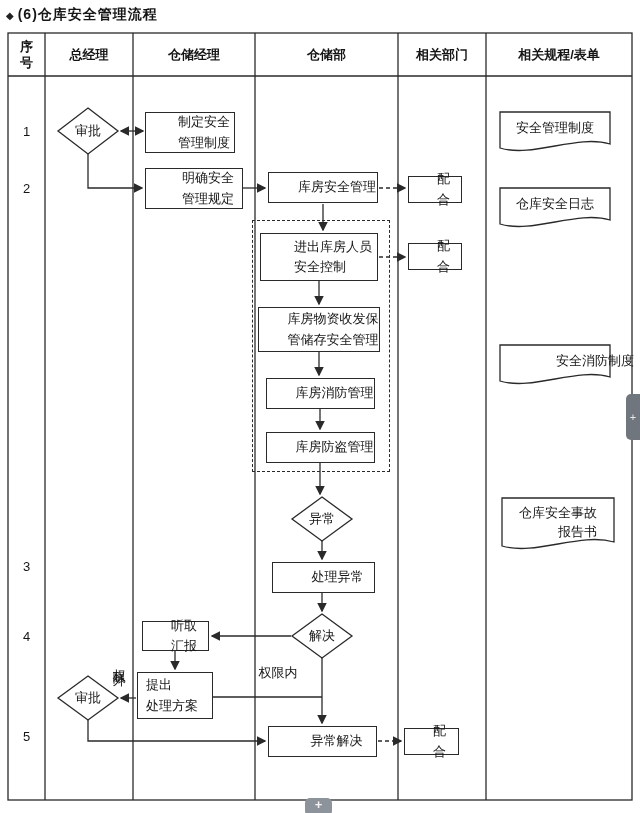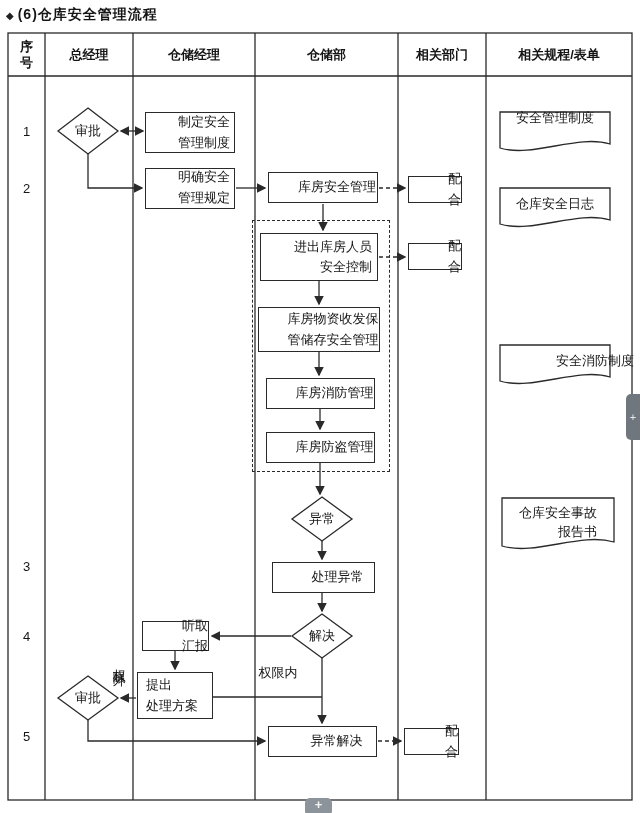--- a/index.html
+++ b/index.html
@@ -6,46 +6,46 @@
   .page{position:relative;width:640px;height:813px;background:#ffffff;
         font-family:"Liberation Sans","DejaVu Sans",sans-serif;color:#151515;overflow:hidden;}
   .title-row{position:absolute;left:6px;top:4px;height:22px;display:flex;align-items:center;gap:4px;z-index:4;}
   .bullet{font-size:10px;color:#222;}
   .title{font-size:14px;font-weight:bold;letter-spacing:1px;}
   svg.canvas{position:absolute;left:0;top:0;z-index:1;}
   .hd{position:absolute;display:flex;align-items:center;justify-content:center;font-weight:bold;
       font-size:13px;text-align:center;white-space:pre-line;line-height:1.25;z-index:2;}
   .rn{position:absolute;display:flex;align-items:center;justify-content:center;font-size:13px;z-index:2;}
   .box{position:absolute;background:#fff;border:1.3px solid #2a2a2a;display:flex;align-items:center;
-       justify-content:center;text-align:right;font-size:13px;line-height:1.55;white-space:pre-line;
+       justify-content:center;text-align:left;font-size:13px;line-height:1.55;white-space:pre-line;
        z-index:3;box-sizing:border-box;padding-left:28px;}
   .dashed-group{position:absolute;left:252px;top:220px;width:138px;height:252px;
        border:1.4px dashed #2a2a2a;z-index:2;box-sizing:border-box;background:transparent;}
   .txt{position:absolute;display:flex;align-items:center;justify-content:center;text-align:right;
        font-size:13px;line-height:1.5;white-space:pre-line;z-index:3;}
 
   .p-approve1{left:58px;top:119px;width:60px;height:24px;}
   .p-make{left:145px;top:112px;width:90px;height:41px;}
-  .p-define{left:145px;top:168px;width:90px;height:41px;font-family:Liberation Mono, monospace;}
+  .p-define{left:145px;top:168px;width:98px;height:41px;}
   .p-whsafety{left:268px;top:172px;width:110px;height:31px;}
   .p-coop1{left:408px;top:176px;width:54px;height:27px;}
   .p-entry{left:260px;top:233px;width:118px;height:48px;}
   .p-coop2{left:408px;top:243px;width:54px;height:27px;}
   .p-storage{left:258px;top:307px;width:122px;height:45px;}
   .p-fire{left:266px;top:378px;width:109px;height:31px;}
   .p-theft{left:266px;top:432px;width:109px;height:31px;}
   .p-abnormal{left:292px;top:507px;width:60px;height:24px;}
   .p-handle{left:272px;top:562px;width:103px;height:31px;}
   .p-solve{left:292px;top:624px;width:60px;height:24px;}
   .p-listen{left:142px;top:621px;width:67px;height:30px;font-family:Liberation Serif, serif;}
   .p-propose{left:137px;top:672px;width:76px;height:47px;justify-content:flex-start;text-align:left;padding-left:8px;}
   .p-approve2{left:58px;top:686px;width:60px;height:24px;}
   .p-solved{left:268px;top:726px;width:109px;height:31px;}
   .p-coop3{left:404px;top:728px;width:55px;height:27px;}
-  .p-doc1{left:500px;top:104px;width:110px;height:28px;}
+  .p-doc1{left:500px;top:114px;width:110px;height:28px;}
   .p-doc2{left:500px;top:190px;width:110px;height:28px;}
   .p-doc3{left:500px;top:347px;width:110px;height:28px;margin-left:40px;}
   .p-doc4{left:502px;top:502px;width:112px;height:40px;}
   .p-within{left:252px;top:664px;width:52px;height:18px;}
   .p-outside{left:107px;top:626px;width:24px;height:72px;writing-mode:vertical-rl;text-orientation:upright;letter-spacing:3px;}
 
   .h-no{left:8px;top:34px;width:37px;height:42px;}
   .h-gm{left:45px;top:34px;width:88px;height:42px;}
   .h-wm{left:133px;top:34px;width:122px;height:42px;}
   .h-wd{left:255px;top:34px;width:143px;height:42px;}

